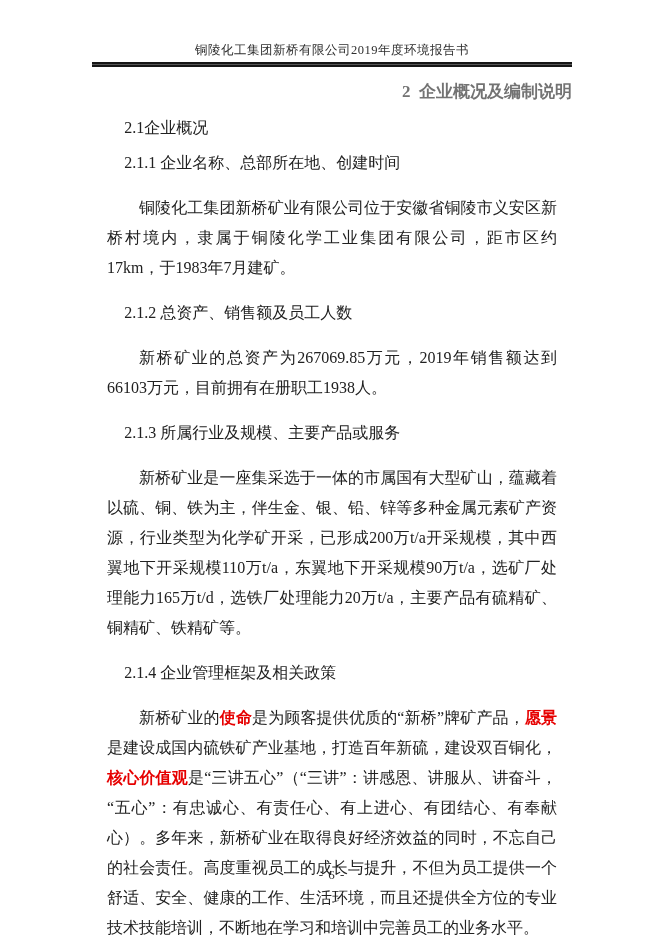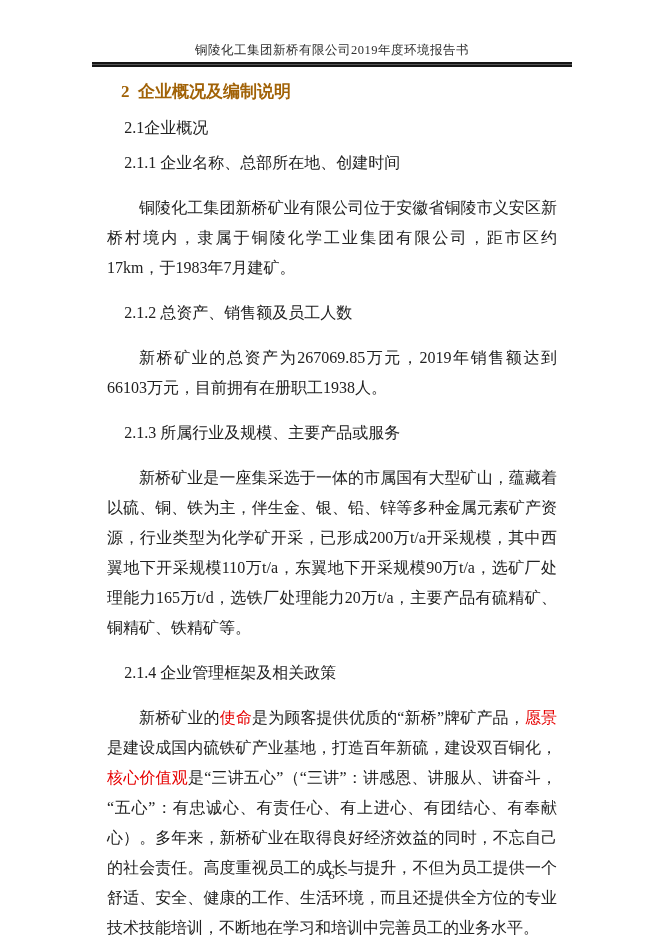--- a/index.html
+++ b/index.html
@@ -46,21 +46,22 @@
     left: 92px;
     width: 480px;
   }
   .chapter-heading {
     margin: 0 0 3px 0;
     font-size: 17px;
     font-weight: bold;
     line-height: 32px;
     text-indent: 1.7em;
     white-space: pre-wrap;
-    color: #a16207;
+    color: #737373;
+    text-align: right;
   }
   .section-heading {
     margin: 5px;
     font-size: 16px;
     font-weight: normal;
     line-height: 30px;
     text-indent: 1.7em;
     color: #212121;
     white-space: nowrap;
   }
@@ -71,21 +72,21 @@
     margin: 15px;
     font-size: 16px;
     line-height: 30px;
     text-indent: 2em;
     text-align: justify;
     text-justify: inter-ideograph;
     color: #212121;
   }
   .red {
     color: #e60000;
-    font-weight: normal;
+    font-weight: bold;
   }
   
   .page-number {
     position: absolute;
     top: 866px;
     left: 92px;
     width: 480px;
     text-align: center;
     font-size: 13px;
     line-height: 18px;

